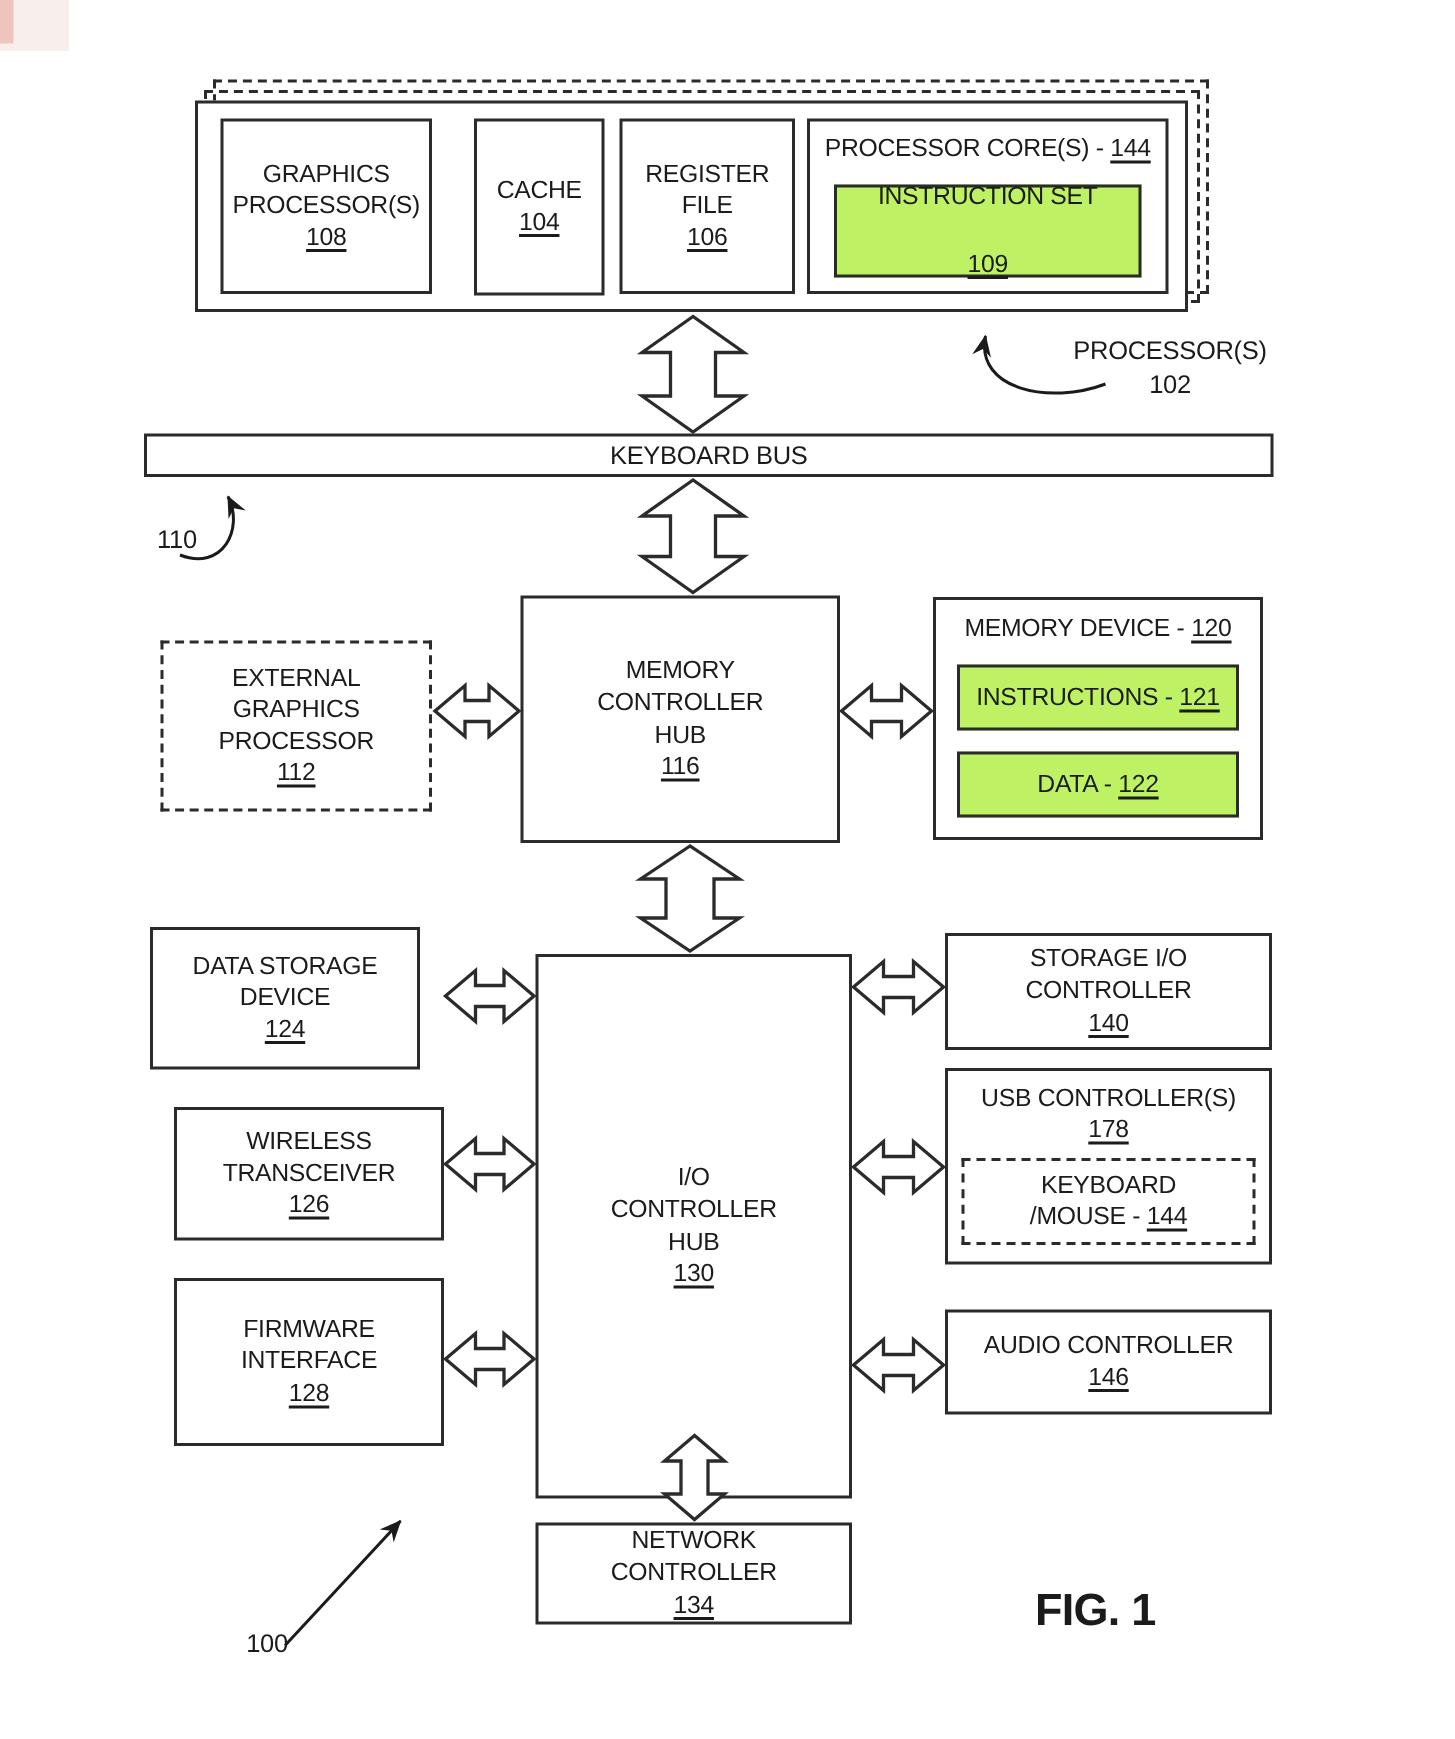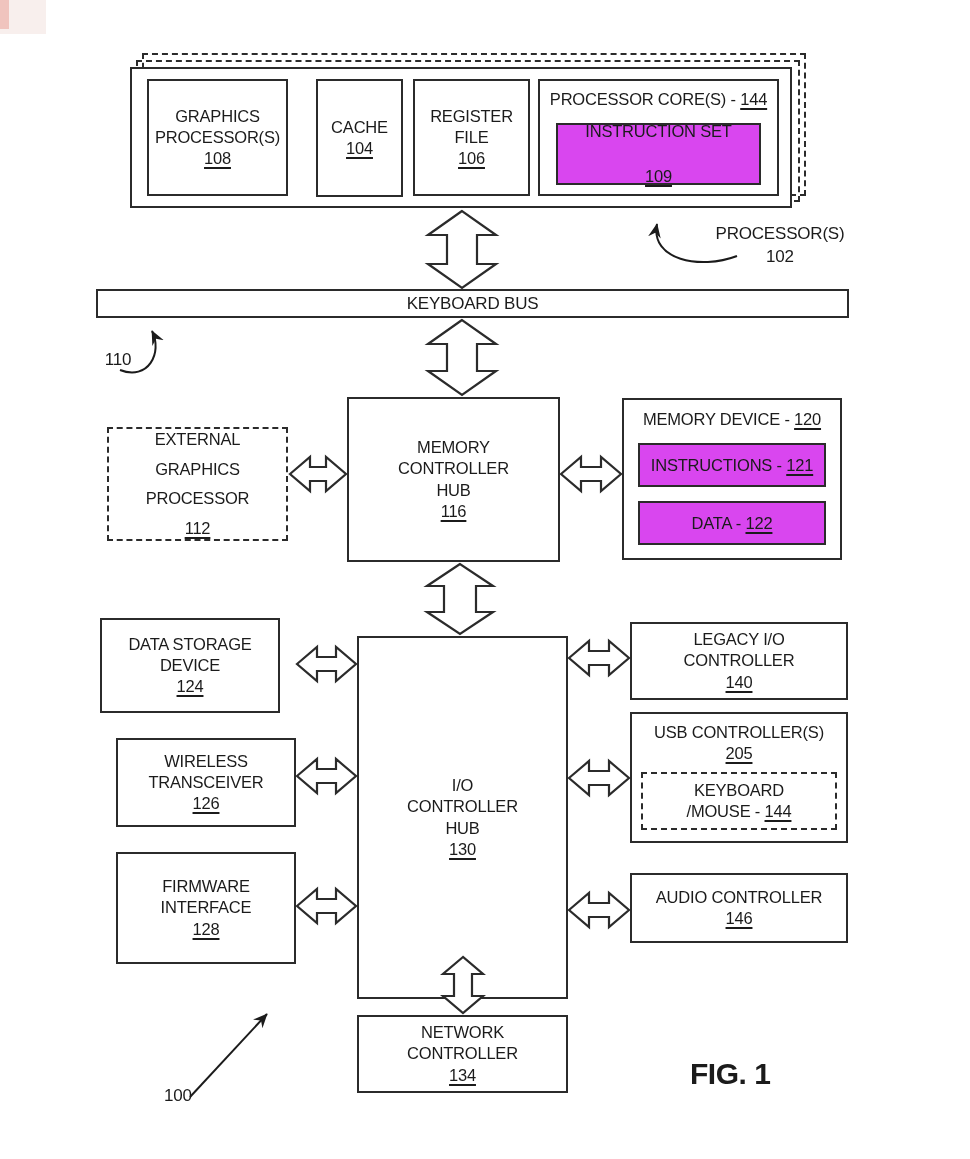--- a/index.html
+++ b/index.html
@@ -10,26 +10,26 @@
     position:relative; width:970px; height:1159px;
     background:#ffffff; color:#1b1b1b; overflow:hidden;
   }
 
   .box {
     position:absolute; border:2px solid #2b2b2b; background:#fff;
     display:flex; flex-direction:column; align-items:center; justify-content:center;
     text-align:center; font-size:16.5px; line-height:1.28; letter-spacing:-0.2px;
   }
   .box.top-align { justify-content:flex-start; }
-  .dashed { border-style:dashed;justify-content:space-between; }
+  .dashed { border-style:dashed; }
   .shadow { position:absolute; border:2px dashed #2b2b2b; background:transparent; }
   .solid-bg { background:#fff; }
 
   .inner-box {
-    border:2px solid #2b2b2b; background:#d946ef;
+    border:2px solid #2b2b2b; background:#bef264;
     display:flex; flex-direction:column; align-items:center; justify-content:center;
     text-align:center;
     gap:24px;
   }
   .inner-dashed {
     border:2px dashed #2b2b2b; background:#fff;
     display:flex; flex-direction:column; align-items:center; justify-content:center;
     text-align:center;
   }
 
@@ -165,43 +165,43 @@
     <div class="ref">126</div>
   </div>
 
   <div class="box" style="left:116px;top:852px;width:180px;height:112px">
     <div>FIRMWARE</div>
     <div>INTERFACE</div>
     <div class="ref">128</div>
   </div>
 
   <div class="box" style="left:630px;top:622px;width:218px;height:78px">
-    <div>LEGACY I/O</div>
+    <div>STORAGE I/O</div>
     <div>CONTROLLER</div>
     <div class="ref">140</div>
   </div>
 
   <div class="box top-align" style="left:630px;top:712px;width:218px;height:131px;padding-top:8px">
     <div>USB CONTROLLER(S)</div>
-    <div class="ref">205</div>
+    <div class="ref">178</div>
     <div class="inner-dashed" style="width:196px;height:58px;margin-top:8px">
       <div>KEYBOARD</div>
       <div>
         <span>/MOUSE -</span>
         <span class="ref">144</span>
       </div>
     </div>
   </div>
 
   <div class="box" style="left:630px;top:873px;width:218px;height:70px">
     <div>AUDIO CONTROLLER</div>
     <div class="ref">146</div>
   </div>
 
-  <div class="box" style="left:357px;top:1015px;width:211px;height:78px">
+  <div class="box" style="left:357px;top:1015px;width:211px;height:68px">
     <div>NETWORK</div>
     <div>CONTROLLER</div>
     <div class="ref">134</div>
   </div>
 
   <div class="label" style="left:154px;top:1085px;width:48px">
     <div>100</div>
   </div>
 
   <div class="fig-caption" style="left:690px;top:1057px">FIG. 1</div>

